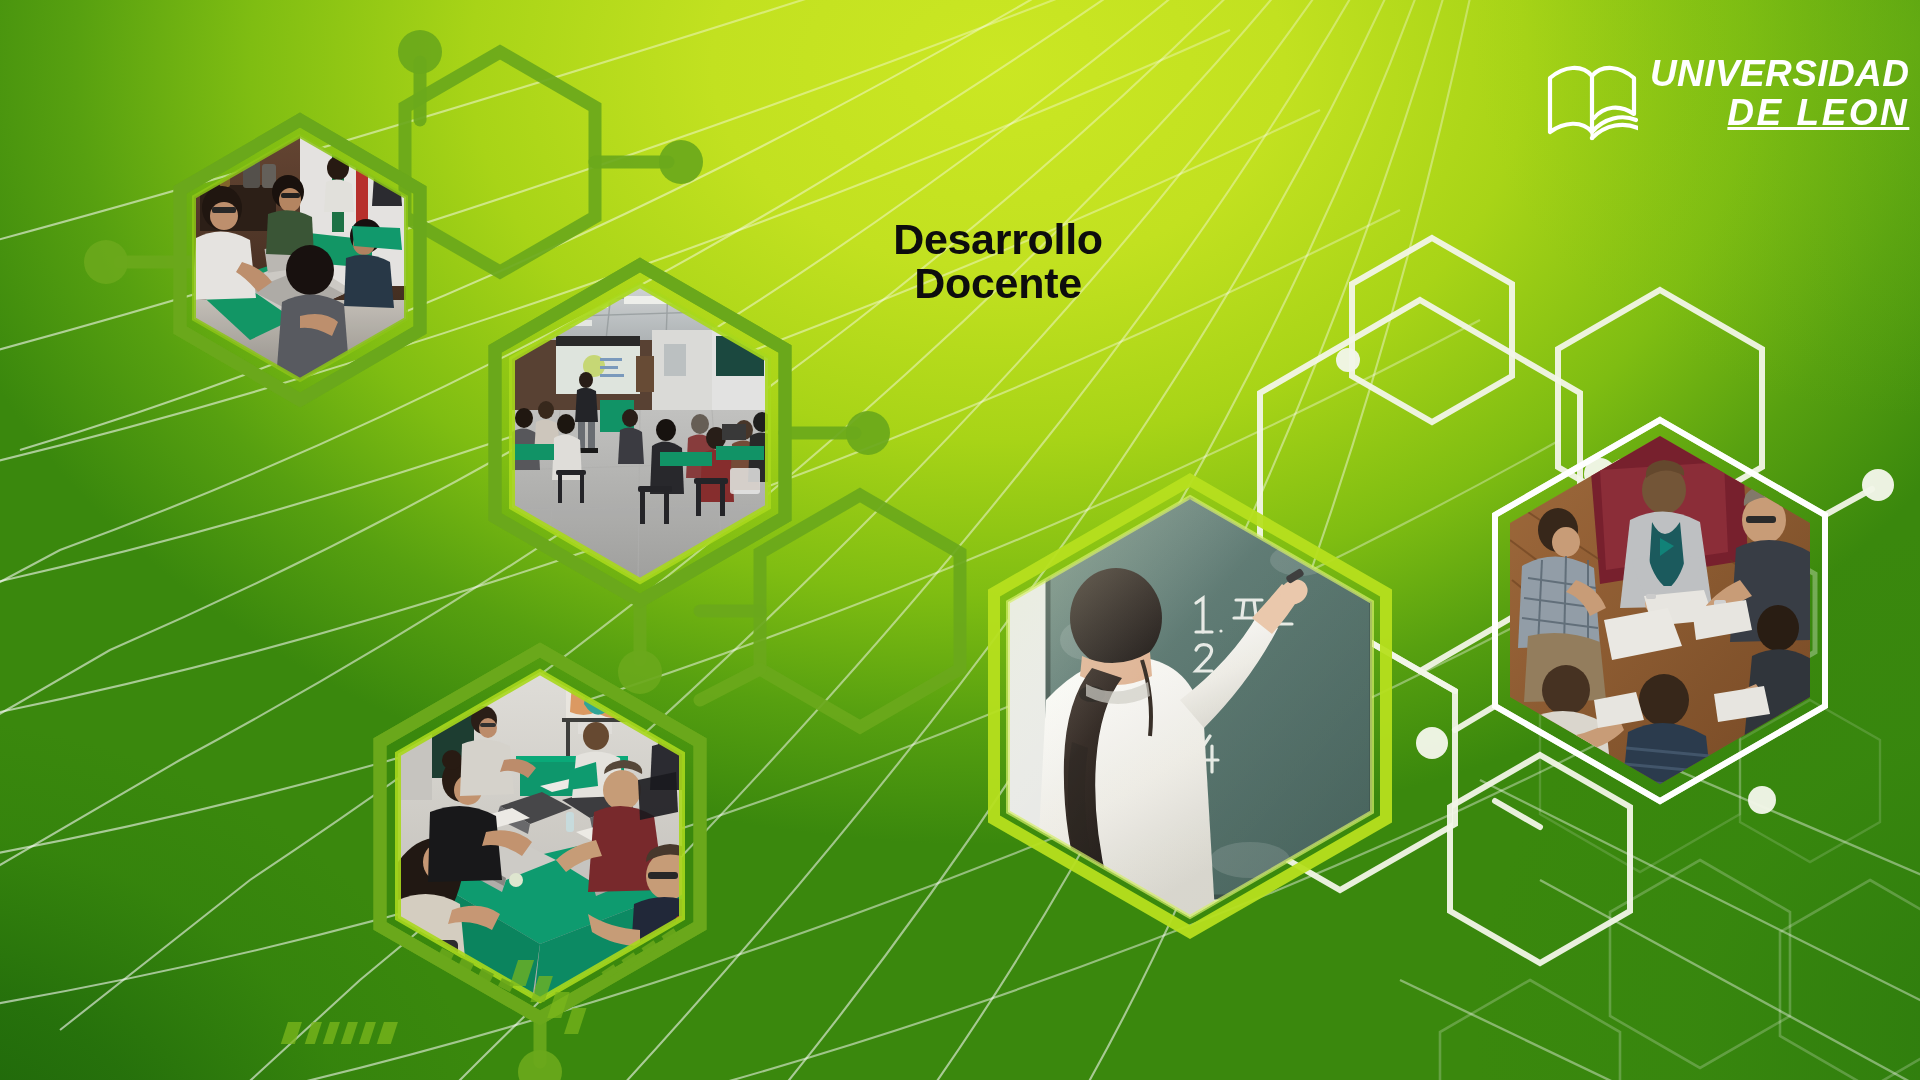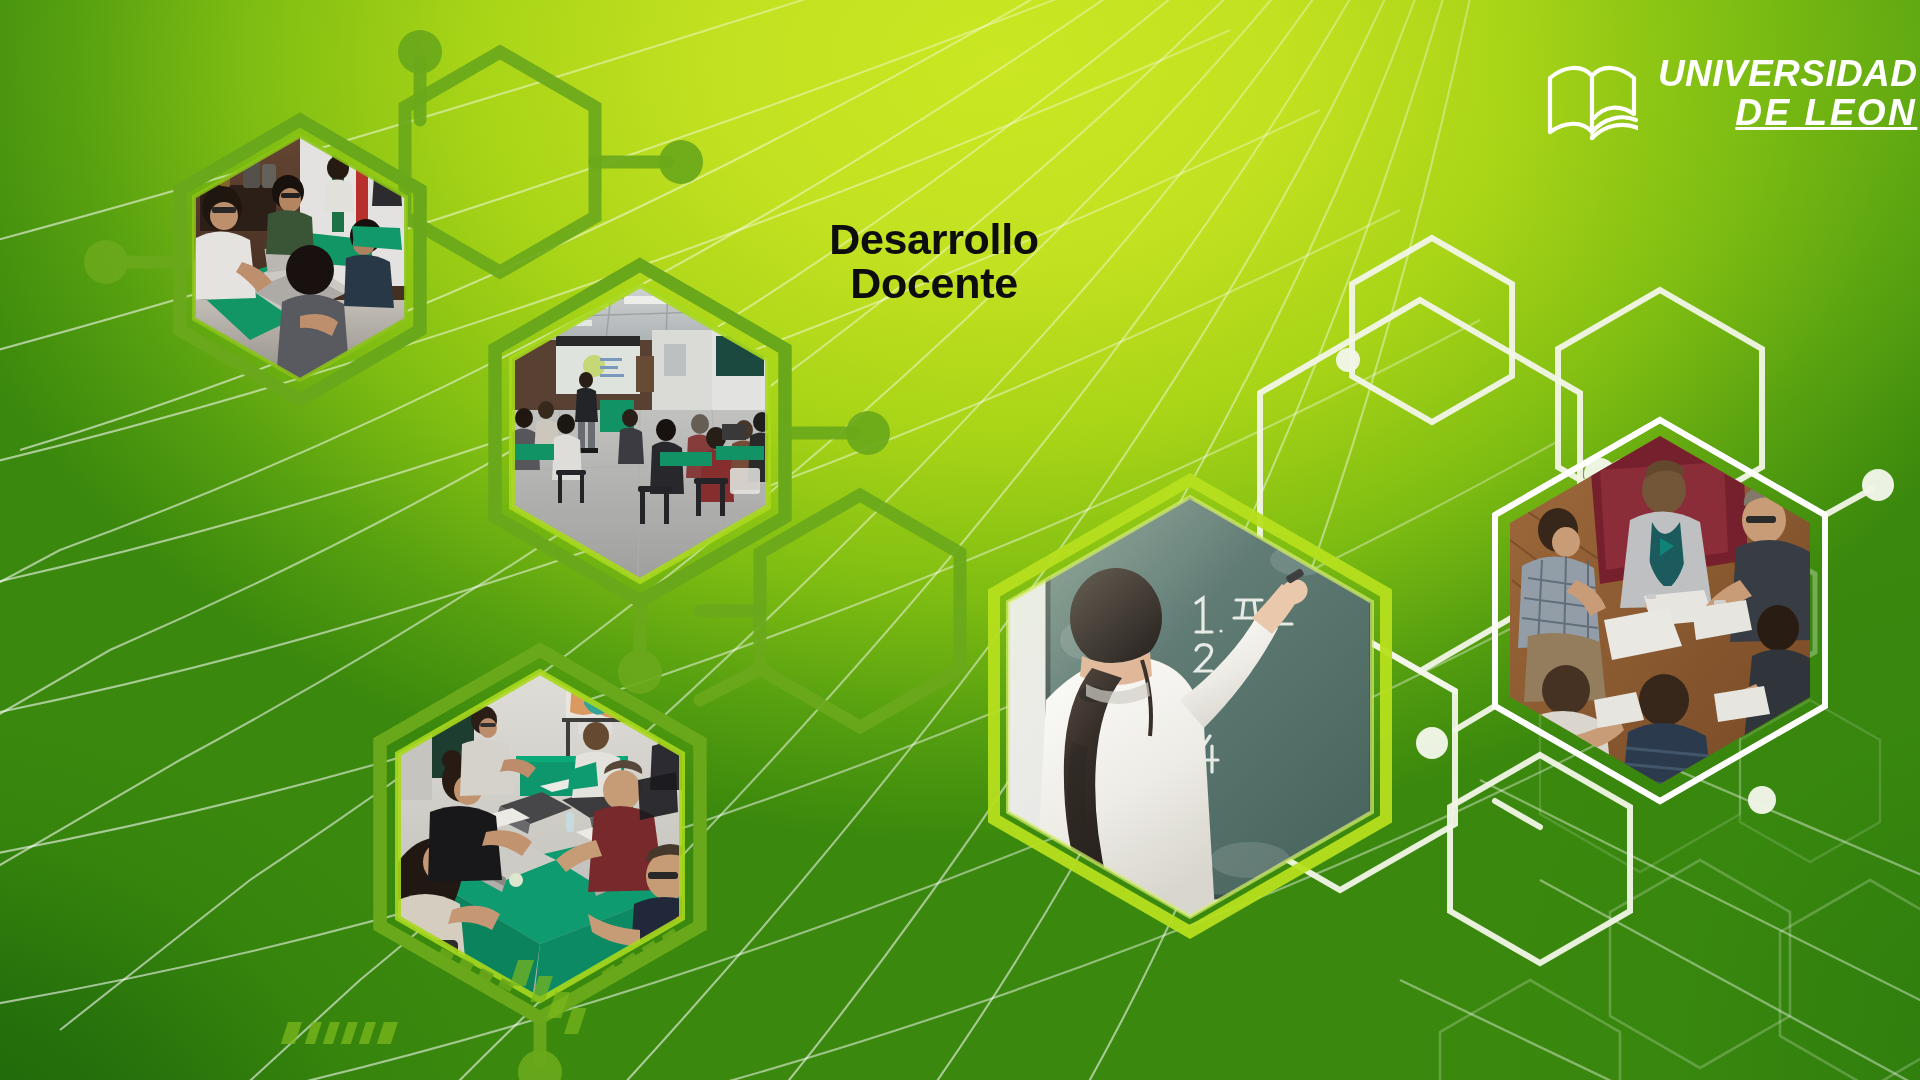--- a/index.html
+++ b/index.html
@@ -36,21 +36,21 @@
   .layer {
     position: absolute;
     inset: 0;
     width: 1920px;
     height: 1080px;
   }
 
   
   #title-block {
     position: absolute;
-    left: 798px;
+    left: 862px;
     top: 218px;
     width: 272px;
     text-align: center;
     z-index: 40;
   }
   #title-block .tline {
     display: block;
     color: #0d0d0d;
     font-weight: bold;
     font-size: 43px;
@@ -66,21 +66,21 @@
     right: 44px;
     top: 52px;
     width: 330px;
     height: 112px;
     z-index: 45;
     display: flex;
     align-items: flex-start;
   }
   #logo .logo-book { width: 92px; height: 100px; flex: 0 0 auto; }
   #logo .logo-words {
-    margin-left: 20px;
+    margin-left: 12px;
     padding-top: 4px;
     display: flex;
     flex-direction: column;
     align-items: flex-end;
   }
   #logo .logo-l1 {
     color: #ffffff;
     font-weight: bold;
     font-style: italic;
     font-size: 37px;

